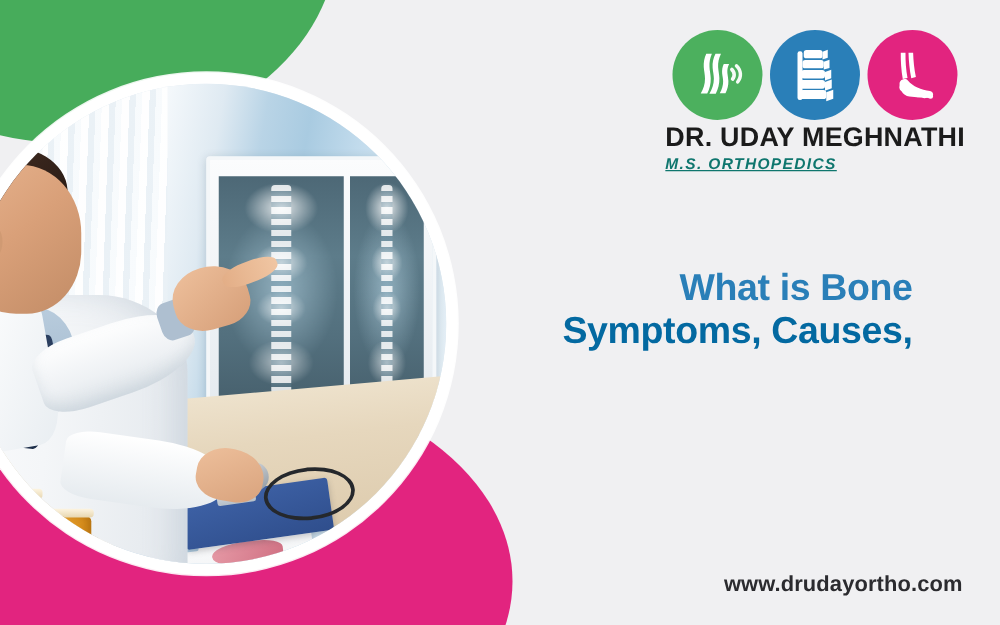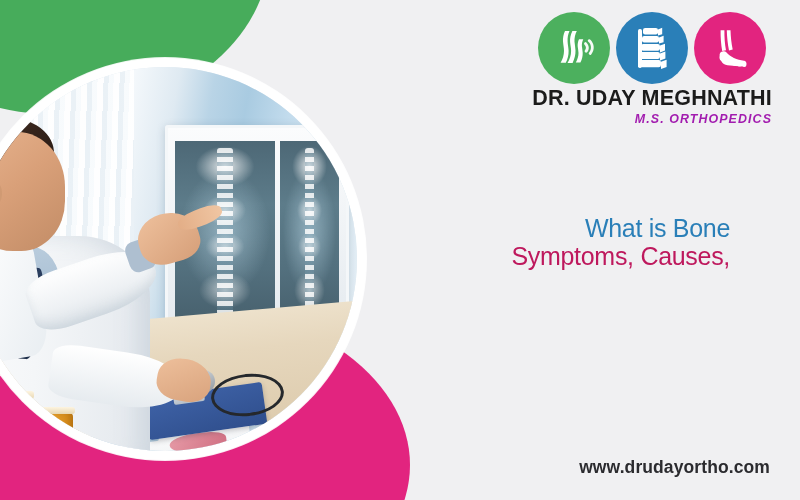--- a/index.html
+++ b/index.html
@@ -279,23 +279,23 @@
     width:112%; height:12%;
     background:linear-gradient(180deg,#fdf4e0,#e7d6b0);
     border-radius:3px;
   }
   #ph-pill1 { left:2%;  top:86%; width:13%; height:18%; }
   #ph-pill2 { left:15%; top:90%; width:11%; height:16%; }
 
   
   #logo {
     position:absolute;
-    right:28px; top:12px;
+    right:28px; top:24px;
     z-index:10;
-    text-align:right;
+    text-align:left;
   }
   #logo-circles {
     display:flex;
     justify-content:center;
     gap:6px;
   }
   .logo-circle {
     width:72px; height:72px;
     border-radius:50%;
     display:flex;
@@ -314,40 +314,41 @@
     letter-spacing:.2px;
     color:#1b1b1b;
     white-space:nowrap;
   }
   #logo-tagline {
     margin-top:1px;
     font-size:12.4px;
     font-weight:bold;
     font-style:italic;
     letter-spacing:1.1px;
-    color:#a21caf;
+    color:#0f766e;
     white-space:nowrap;
+    text-decoration:underline;
   }
 
   
   #headline {
     position:absolute;
     right:70px; top:214px;
     z-index:10;
     text-align:right;
     line-height:1.13;
   }
   .headline-line {
-    font-size:25px;
-    font-weight:normal;
+    font-size:30px;
+    font-weight:bold;
     letter-spacing:-.3px;
     white-space:nowrap;
   }
   .hl-blue { color:#2a7fb8; }
-  .hl-pink { color:#be185d; }
+  .hl-pink { color:#0369a1; }
 
   
   #website {
     position:absolute;
     right:30px; bottom:22px;
     z-index:10;
     font-size:17.5px;
     font-weight:bold;
     letter-spacing:.1px;
     color:#2b2b2f;

